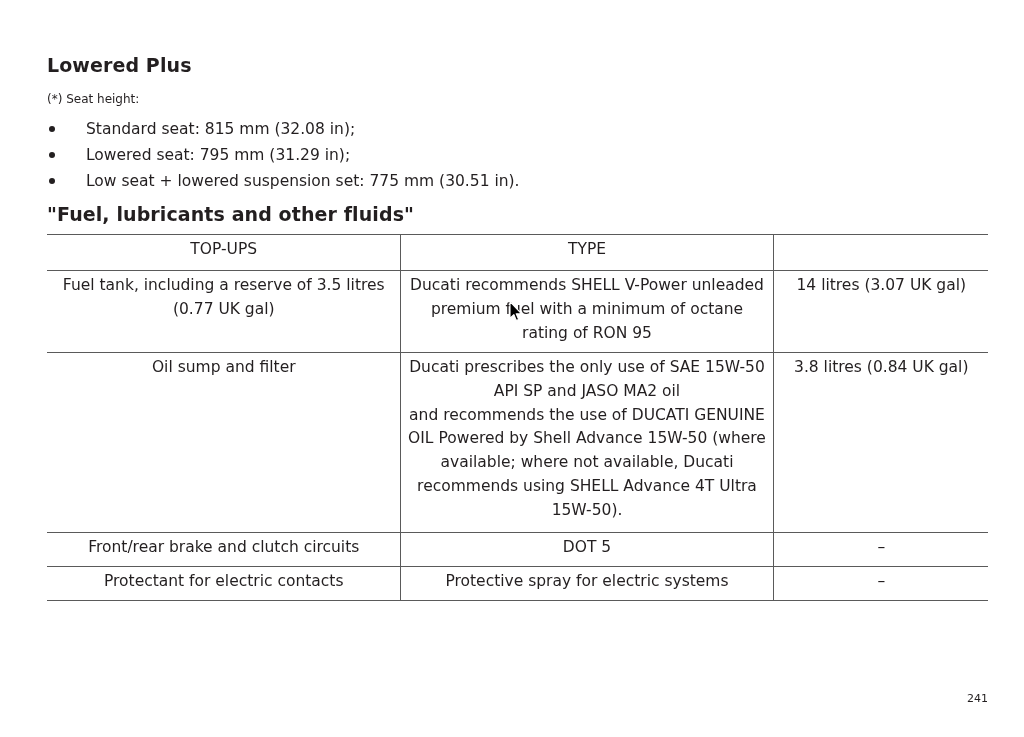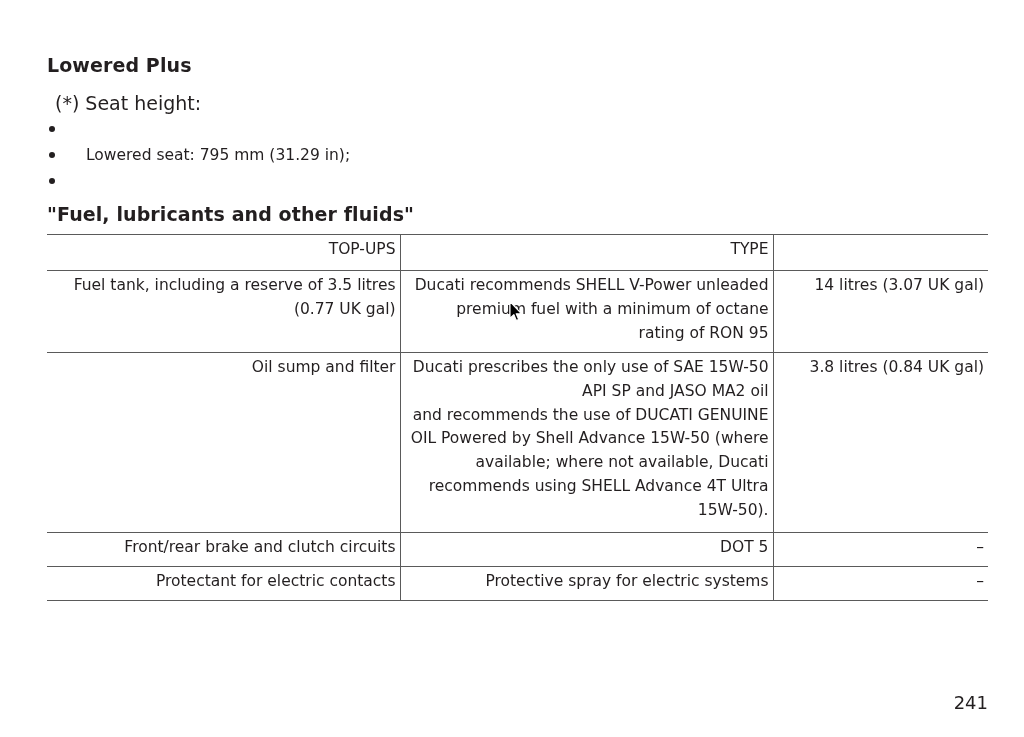--- a/index.html
+++ b/index.html
@@ -30,23 +30,22 @@
     font-size: 19px;
     font-weight: 600;
     letter-spacing: 0.1px;
     color: #231f20;
   }
 
   .seat-note {
     position: absolute;
     left: 47px;
     top: 92px;
-    font-size: 19px;
-    color: #231f20;
-    margin-left: 8px;
+    font-size: 12px;
+    color: #231f20;
   }
 
   .bullet-list {
     position: absolute;
     left: 47px;
     top: 116px;
     margin: 0;
     padding: 0;
     list-style: none;
   }
@@ -91,21 +90,21 @@
     font-size: 15.5px;
     color: #231f20;
   }
   .spec-table col.c1 { width: 353px; }
   .spec-table col.c2 { width: 373px; }
   .spec-table col.c3 { width: 215px; }
 
   .spec-table td,
   .spec-table th {
     vertical-align: top;
-    text-align: right;
+    text-align: center;
     font-weight: normal;
     padding: 3px 4px 5px 5px;
     border-top: 1.3px solid #5a5a5a;
     border-bottom: 1.3px solid #5a5a5a;
     line-height: 23.8px;
   }
   .spec-table td.col-b,
   .spec-table th.col-b {
     border-left: 1.3px solid #5a5a5a;
   }
@@ -124,21 +123,21 @@
   .row-fuel td     { height: 73px; }
   .row-oil td      { height: 171px; }
   .row-brake td    { height: 25px; }
   .row-protect td  { height: 25px; }
 
   
   .page-number {
     position: absolute;
     right: 36px;
     top: 692px;
-    font-size: 18px;
+    font-size: 11px;
     color: #231f20;
   }
 
   
   .mouse-cursor {
     position: absolute;
     left: 509px;
     top: 301px;
     width: 14px;
     height: 21px;
@@ -150,27 +149,29 @@
 
 <div class="page">
 
   <div class="model-title">Lowered Plus</div>
 
   <div class="seat-note">(*) Seat height:</div>
 
   <ul class="bullet-list">
     <li>
       <span class="bullet-dot"></span>
+      <span>Standard seat: 815 mm (32.08 in);</span>
     </li>
     <li>
       <span class="bullet-dot"></span>
       <span>Lowered seat: 795 mm (31.29 in);</span>
     </li>
     <li>
       <span class="bullet-dot"></span>
+      <span>Low seat + lowered suspension set: 775 mm (30.51 in).</span>
     </li>
   </ul>
 
   <div class="section-title">"Fuel, lubricants and other fluids"</div>
 
   <table class="spec-table">
     <colgroup>
       <col class="c1">
         <col class="c2">
         <col class="c3">

